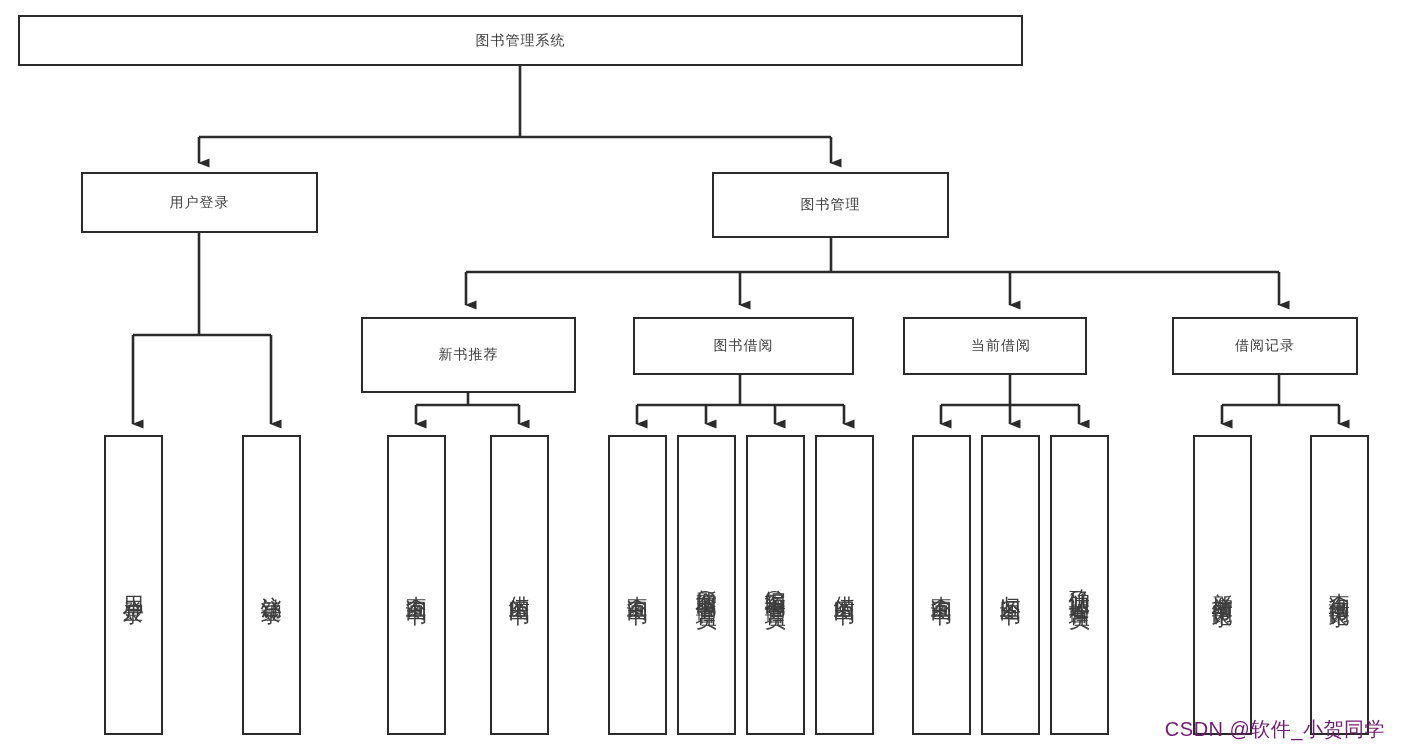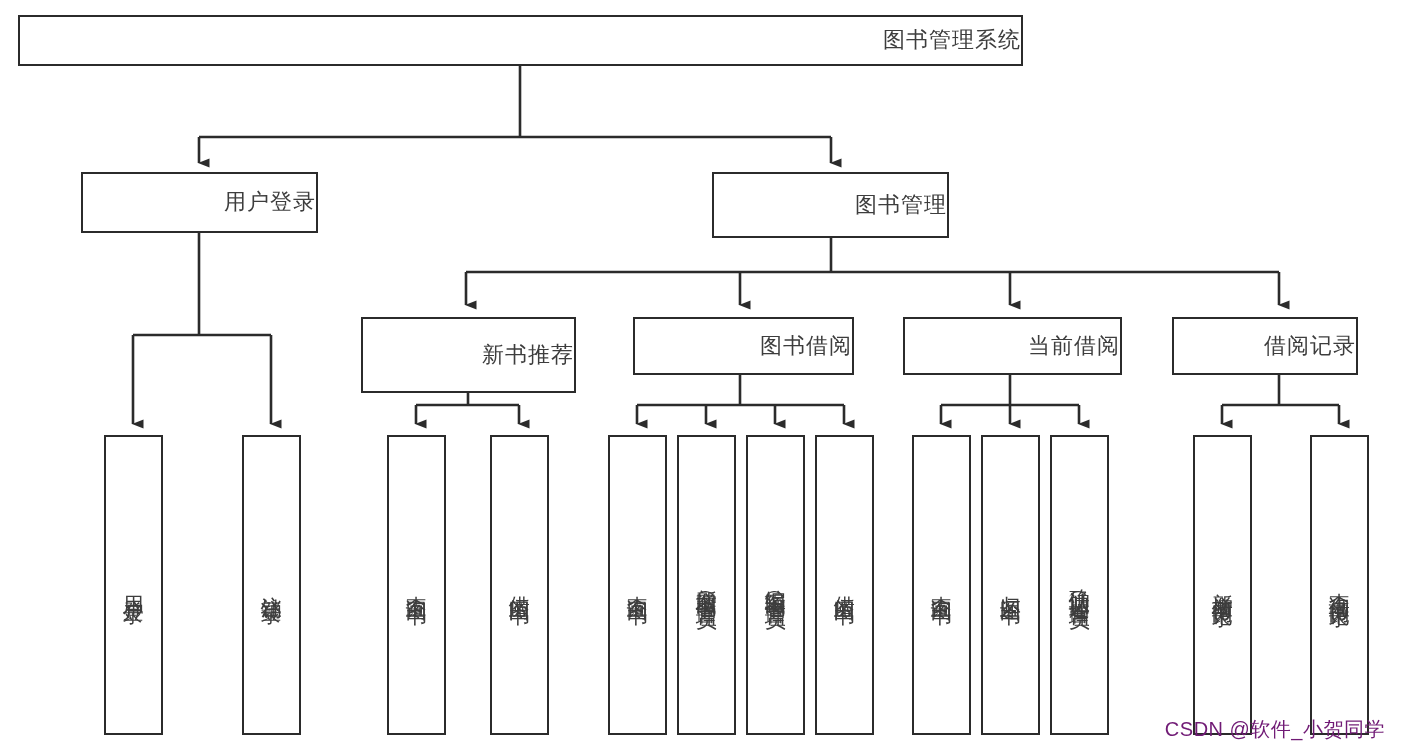--- a/index.html
+++ b/index.html
@@ -29,24 +29,23 @@
     position: absolute;
     box-sizing: border-box;
     background: #ffffff;
     border: 2px solid #2b2b2b;
     display: flex;
     align-items: center;
     justify-content: center;
     color: #3d3d3d;
   }
   .node.h {
-    font-size: 22px;
+    font-size: 14px;
     letter-spacing: 1px;
     line-height: 1.1;
-    justify-content: flex-end;
   }
   .node.v {
     font-size: 21px;
     letter-spacing: 1px;
   }
   .node.v .vtext {
     writing-mode: vertical-rl;
     text-orientation: upright;
     line-height: 1.12;
     letter-spacing: 3px;
@@ -128,21 +127,21 @@
   <div class="node h" style="left:712px; top:172px; width:237px; height:66px;">
     <span>图书管理</span>
   </div>
 
   <div class="node h" style="left:361px; top:317px; width:215px; height:76px;">
     <span>新书推荐</span>
   </div>
   <div class="node h" style="left:633px; top:317px; width:221px; height:58px;">
     <span>图书借阅</span>
   </div>
-  <div class="node h" style="left:903px; top:317px; width:219px; height:58px;padding-left:12px;">
+  <div class="node h" style="left:903px; top:317px; width:184px; height:58px;padding-left:12px;">
     <span>当前借阅</span>
   </div>
   <div class="node h" style="left:1172px; top:317px; width:186px; height:58px;">
     <span>借阅记录</span>
   </div>
 
   <div class="node v" style="left:104px; top:435px; width:59px; height:300px;">
     <span class="vtext">用户登录</span>
   </div>
   <div class="node v" style="left:242px; top:435px; width:59px; height:300px;">

